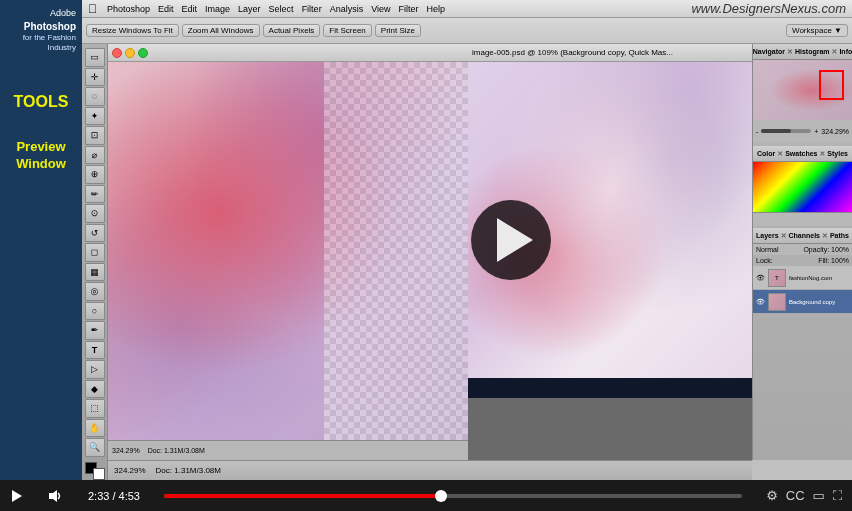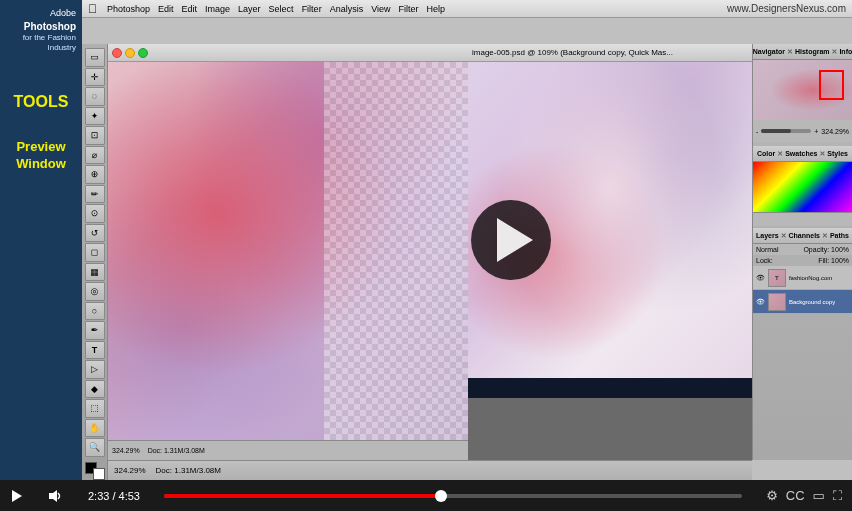--- a/index.html
+++ b/index.html
@@ -98,22 +98,23 @@
       margin: 0 6px;
       font-size: 12px;
     }
     #ps-menubar .menu-item {
       margin: 0 4px;
       font-size: 9px;
     }
     #ps-menubar .website {
       margin-left: auto;
       margin-right: 6px;
-      font-size: 10px;
+      font-size: 13px;
       color: #333;
+      font-style: italic;
     }
 
     
     #ps-toolbar {
       position: absolute;
       top: 18px; left: 0; right: 0;
       height: 26px;
       background: linear-gradient(to bottom, #d8d8d8, #c8c8c8);
       display: flex;
       align-items: center;
@@ -485,20 +486,28 @@
       <span class="menu-item">Layer</span>
       <span class="menu-item">Select</span>
       <span class="menu-item">Filter</span>
       <span class="menu-item">Analysis</span>
       <span class="menu-item">View</span>
       <span class="menu-item">Filter</span>
       <span class="menu-item">Help</span>
       <span class="website">www.DesignersNexus.com</span>
     </div>
 
+    <div id="ps-toolbar">
+      <button class="toolbar-btn">Resize Windows To Fit</button>
+      <button class="toolbar-btn">Zoom All Windows</button>
+      <button class="toolbar-btn">Actual Pixels</button>
+      <button class="toolbar-btn">Fit Screen</button>
+      <button class="toolbar-btn">Print Size</button>
+      <span style="margin-left:auto; font-size:8px; background:#d0d0d0; border:1px solid #999; padding:1px 5px; border-radius:3px;">Workspace ▼</span>
+    </div>
 
     <div id="ps-tools-panel">
       <div class="tool-icon">▭</div>
       <div class="tool-icon">✛</div>
       <div class="tool-icon">◌</div>
       <div class="tool-icon">✦</div>
       <div class="tool-icon">⊡</div>
       <div class="tool-icon">⌀</div>
       <div class="tool-icon">⊕</div>
       <div class="tool-icon">✏</div>

